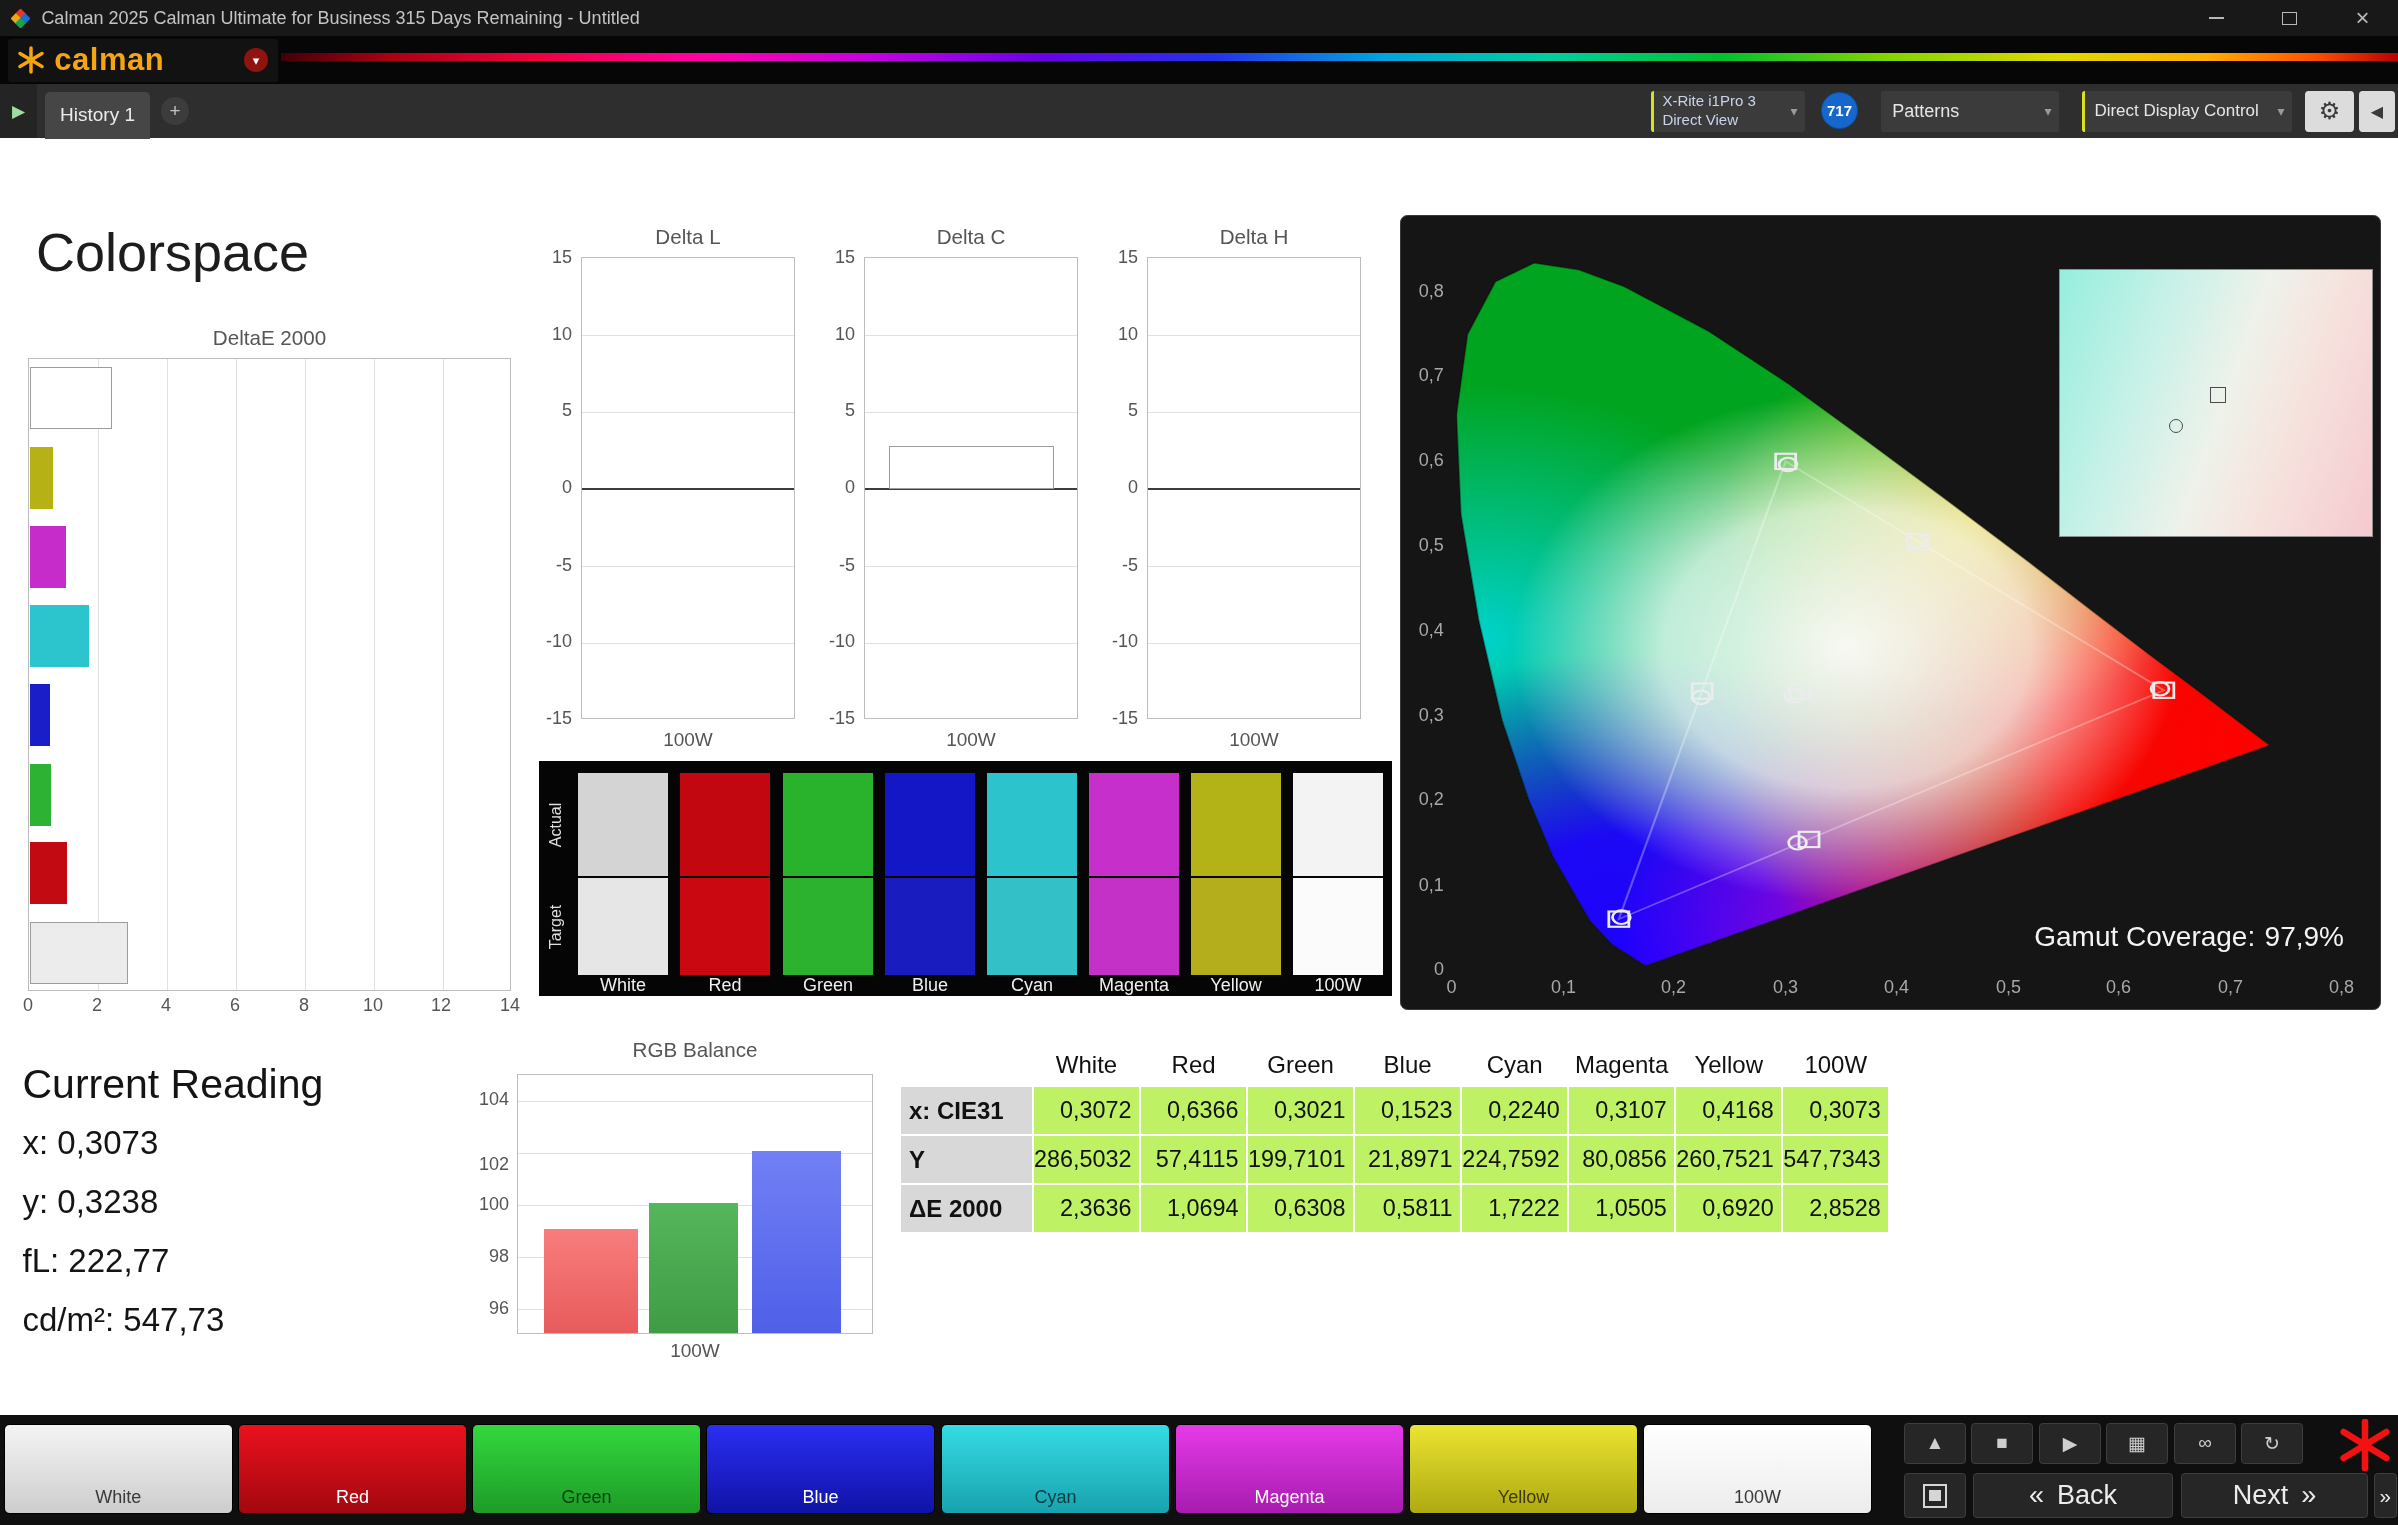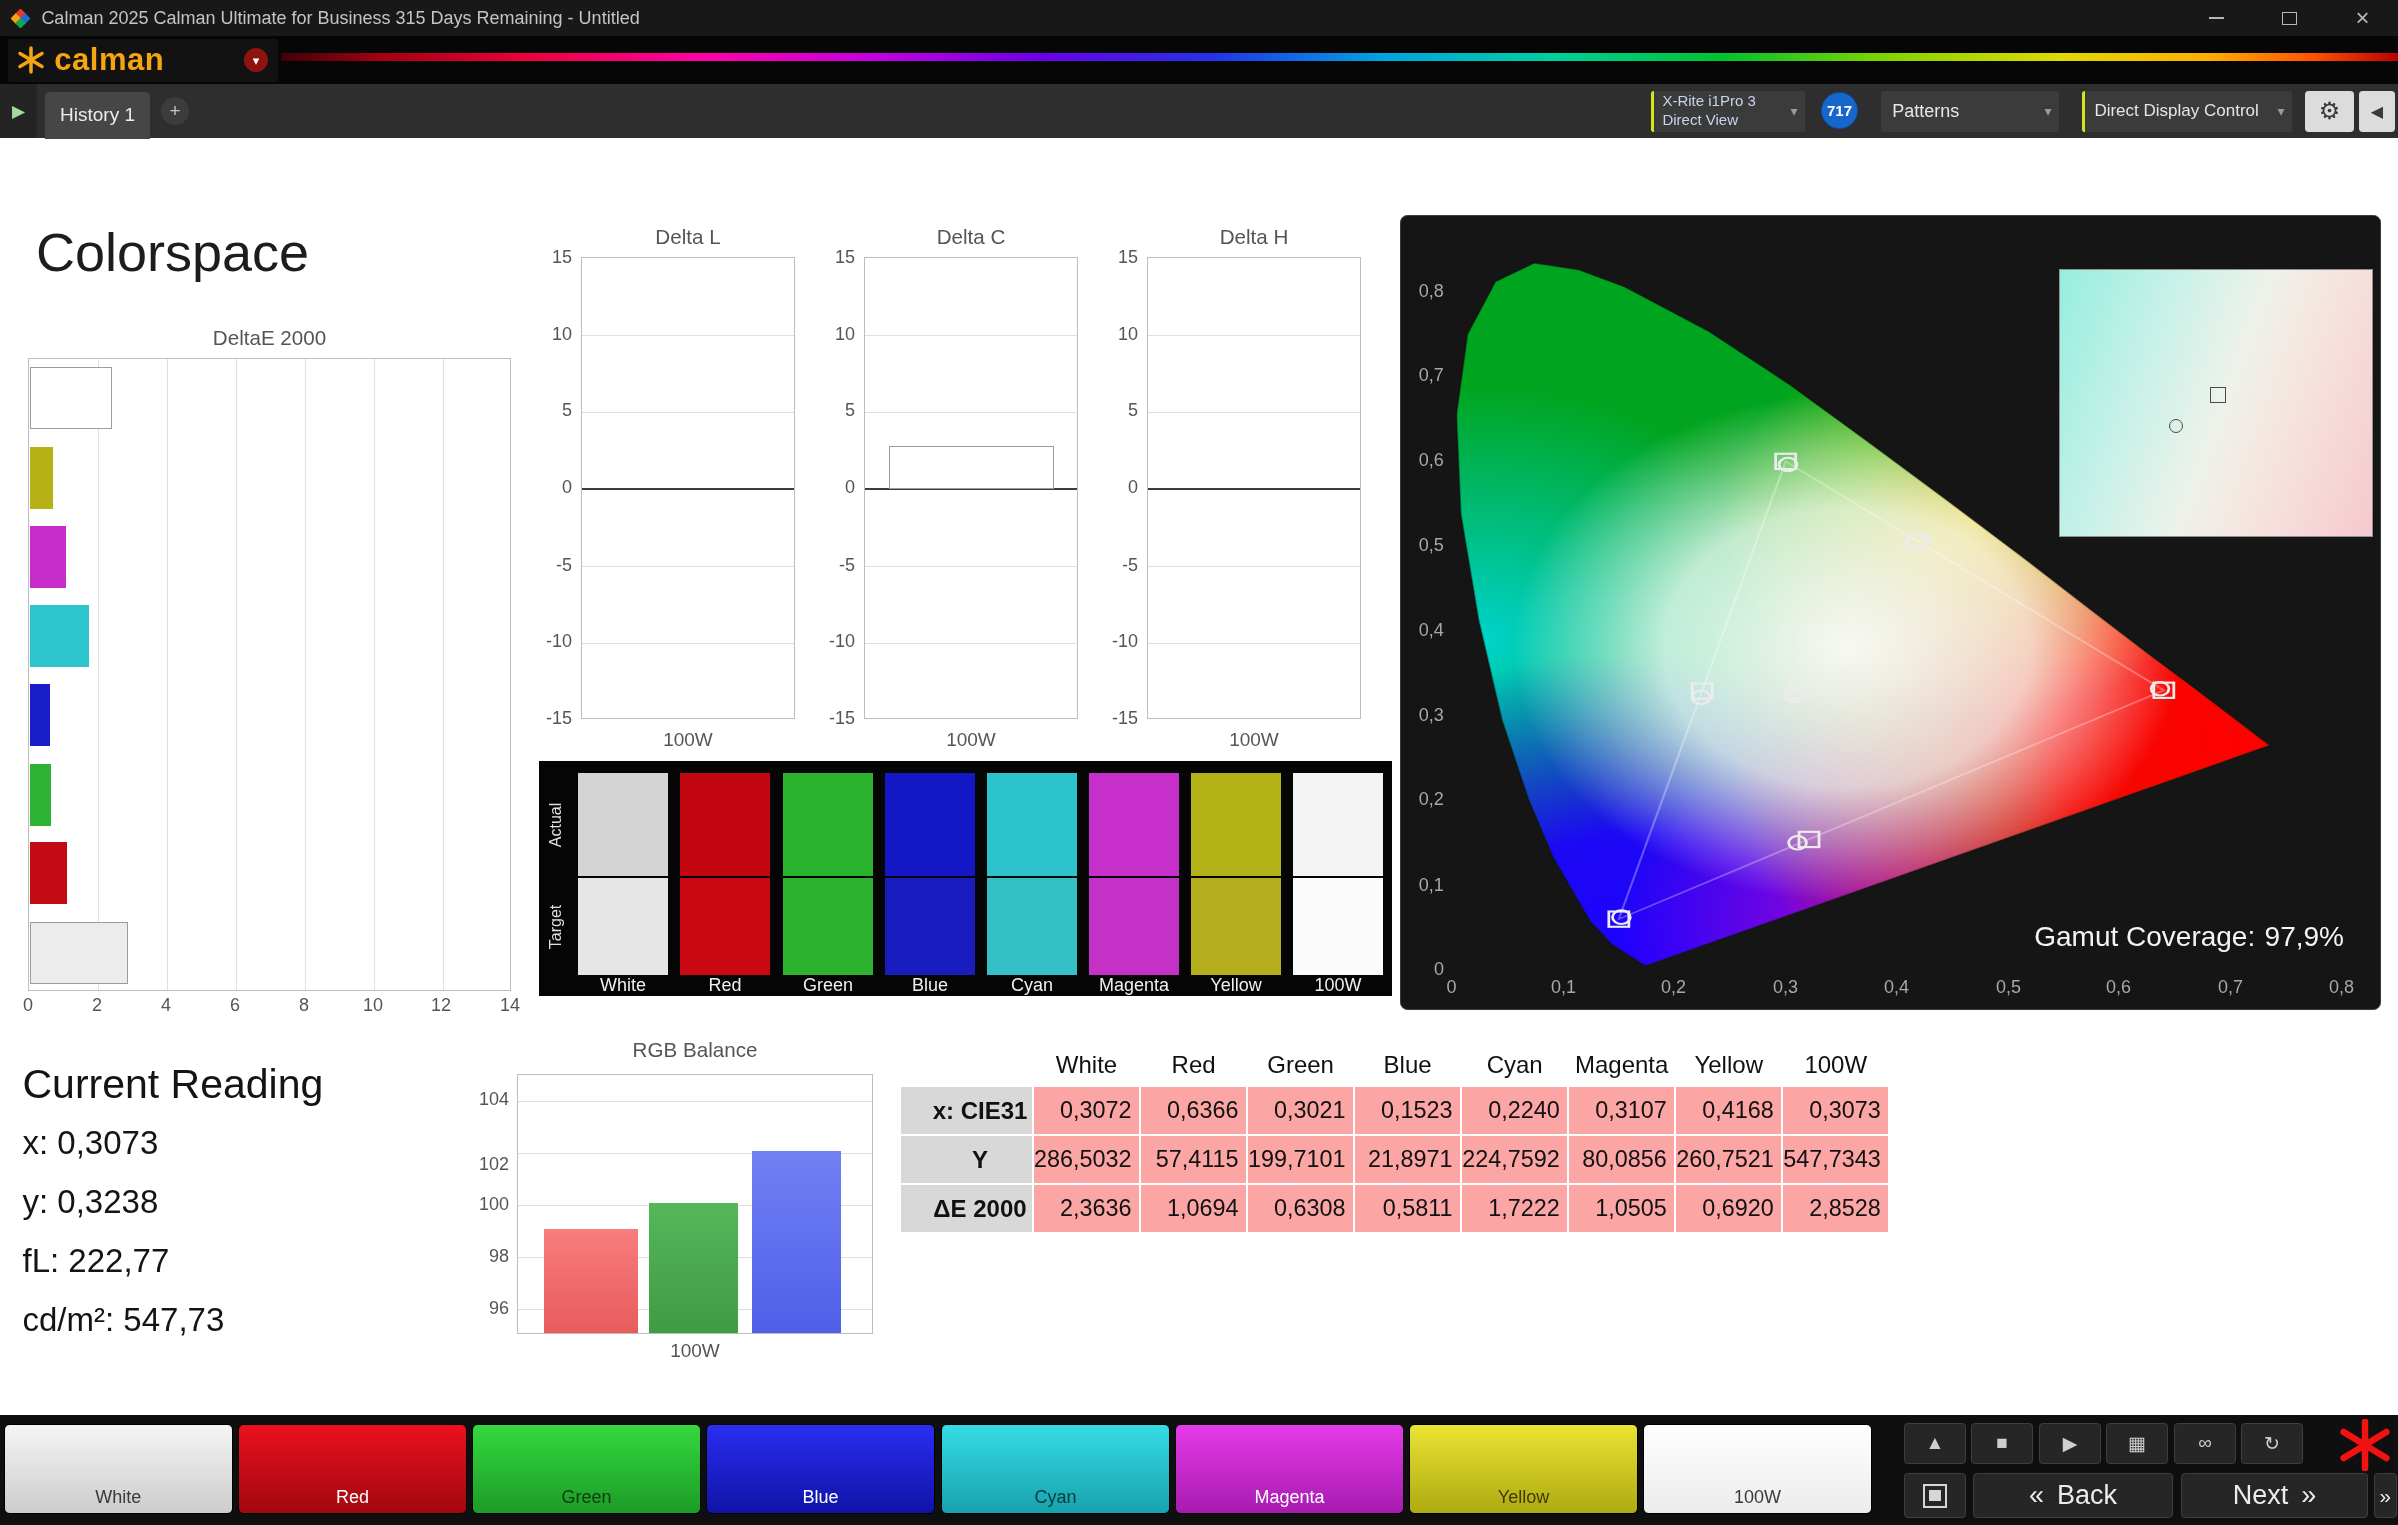--- a/index.html
+++ b/index.html
@@ -95,23 +95,23 @@
   #rgb-title{left:60px;top:0;width:356px}
   #rgb-plot{left:60px;top:36px;width:356px;height:260px}
   #rgb-xlabel{left:60px;top:302px;width:356px}
   .rgb-bar{position:absolute;bottom:0}
   #rgb-wrap .ylab{width:52px}
 
   
   #data-table{position:absolute;left:899px;top:1042px;border-collapse:separate;border-spacing:2.8px;background:#fff}
   #data-table th.corner{width:131px;background:#fff}
   #data-table th.col{width:105px;height:41px;font-size:24px;font-weight:400;text-align:center;color:#111;background:#fff}
-  #data-table th.rowlabel{font-size:24px;font-weight:700;text-align:center;padding-left:27px;height:47px;color:#111}
+  #data-table th.rowlabel{font-size:24px;font-weight:700;text-align:left;padding-left:8px;height:47px;color:#111}
   #data-table td{font-size:23.4px;text-align:right;padding-right:7.5px;color:#111;height:47px}
-  .r-a td{background:#fca5a5} .r-a th.rowlabel{background:#d8d8d8}
+  .r-a td{background:#bef264} .r-a th.rowlabel{background:#d8d8d8}
   .r-hl td{background:#cbcbcb} .r-hl th.rowlabel{background:#bcbcbc}
   .r-b td{background:#dedede} .r-b th.rowlabel{background:#cfcfcf}
 
   
   #bottom-bar{position:absolute;left:0;top:1415px;width:2399px;height:111px;background:#0f0f0f}
   .pattern-btn{position:absolute;top:9.4px;width:229px;height:90px;border-radius:5.6px;border:0.9px solid #000}
   .pattern-btn .pl{position:absolute;left:0;bottom:5.6px;width:100%;text-align:center;font-size:18px}
   .tbtn{position:absolute;top:7.5px;width:62px;height:41px;background:#262626;border:0.9px solid #3e3e3e;border-radius:3.7px;color:#cfcfcf;display:flex;align-items:center;justify-content:center;font-size:19px}
   #ast{position:absolute;left:2339px;top:3.7px}
   .navbtn{position:absolute;top:58px;height:45px;background:#262626;border:0.9px solid #3e3e3e;border-radius:3.7px;color:#ececec;display:flex;align-items:center;justify-content:center;gap:13px;font-size:27px}

